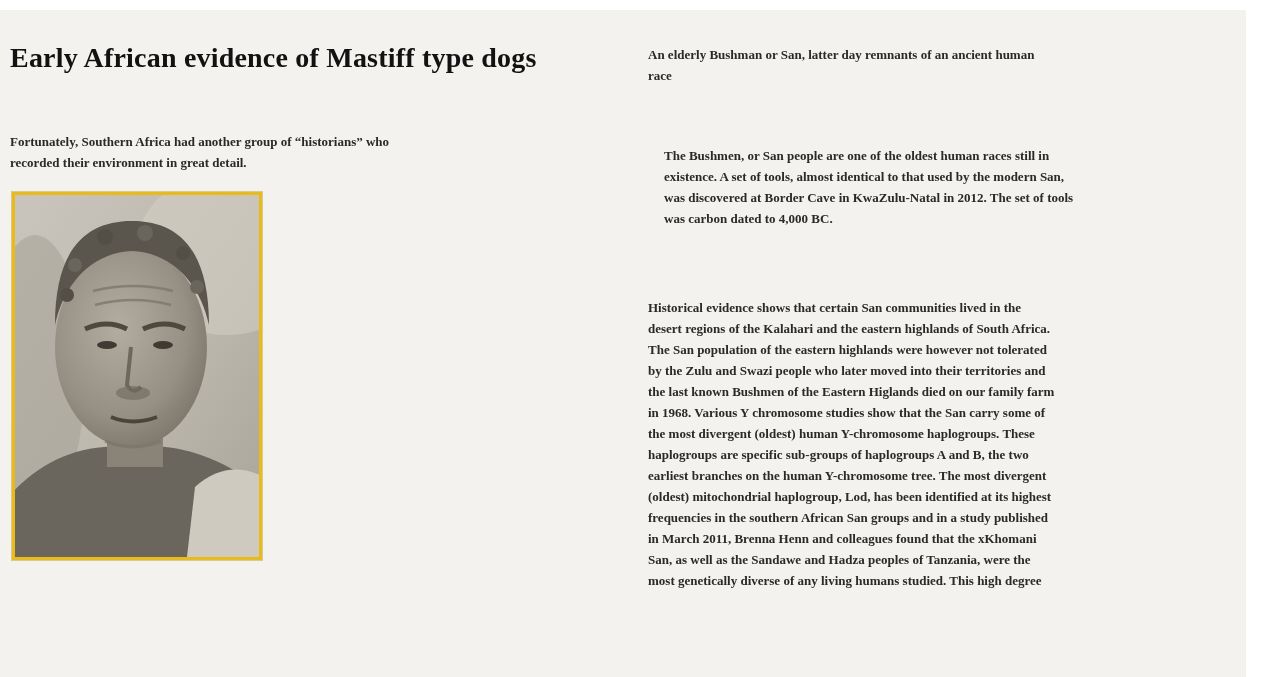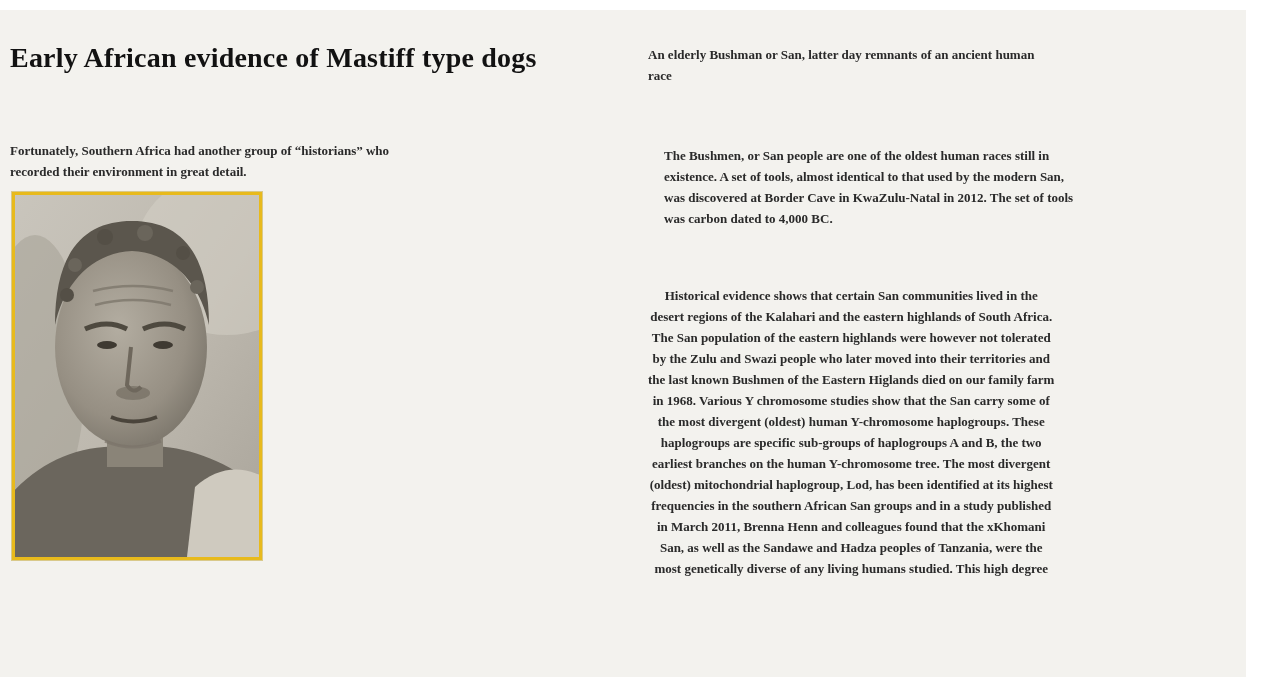--- a/index.html
+++ b/index.html
@@ -35,24 +35,24 @@
     line-height: 28px;
     font-weight: bold;
     color: var(--heading, #121212);
     letter-spacing: 0.2px;
   }
   .body-text {
     font-size: 13px;
     line-height: 21px;
     font-weight: bold;
   }
-  .intro-para   { left: 10px;  top: 140px; }
+  .intro-para   { left: 10px;  top: 131px; }
   .photo-caption{ left: 648px; top: 44px;  }
   .tools-para   { left: 664px; top: 145px; }
-  .history-para { left: 648px; top: 285px; text-align: center; }
+  .history-para { left: 648px; top: 297px; }
   .photo-frame {
     position: absolute;
     left: 12px;
     top: 192px;
     width: 244px;
     height: 362px;
     border: 3px solid var(--photo_border, #e8ba1c);
     background: #bdb8ae;
     padding: 0;
     margin: 0;

